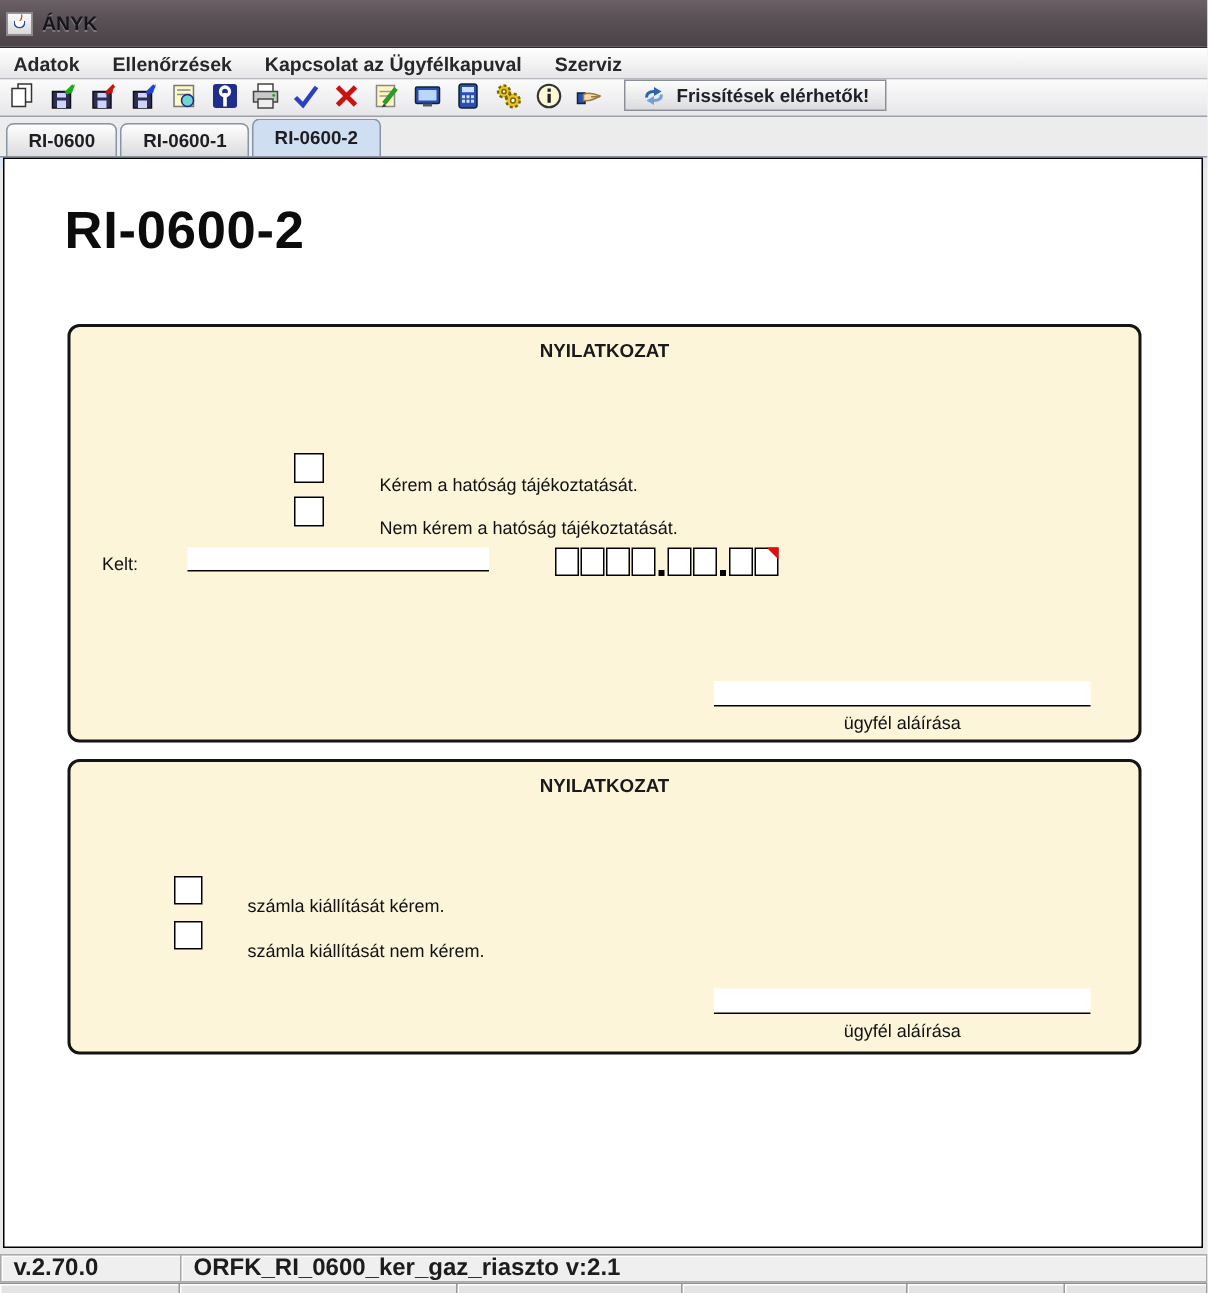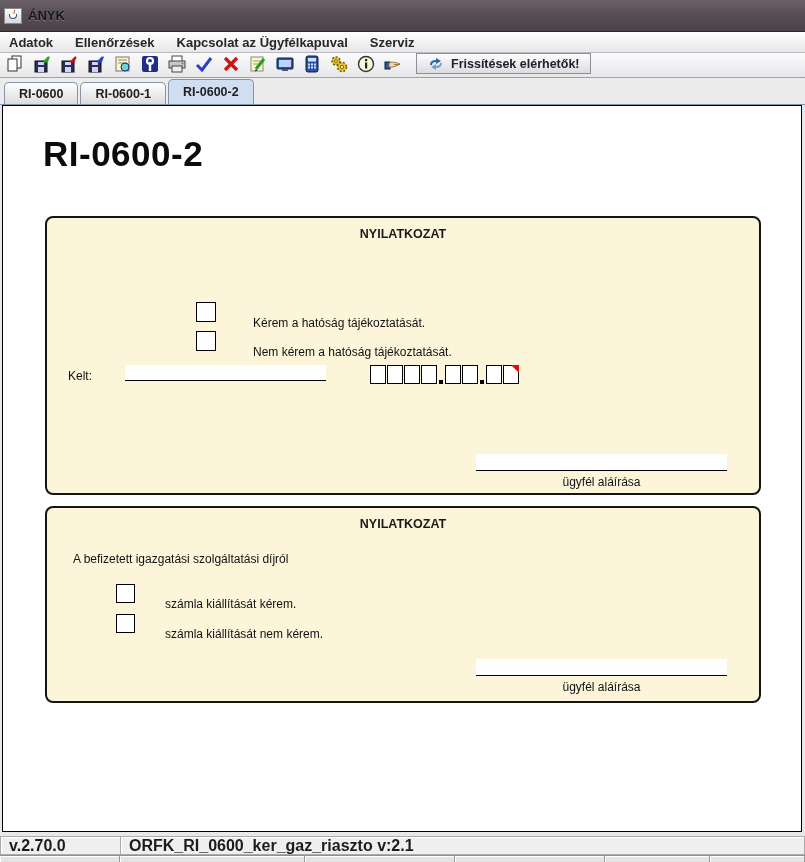--- a/index.html
+++ b/index.html
@@ -372,21 +372,20 @@
       <div class="date-box"></div>
       <div class="date-box required"></div>
     </div>
 
     <input class="sig-field p1-sig" type="text" style="">
     <div class="sig-caption p1-sig-cap">ügyfél aláírása</div>
   </div>
 
   <div class="panel panel2">
     <div class="panel-title">NYILATKOZAT</div>
-    <div class="panel2-body">A befizetett igazgatási szolgáltatási díjról</div>
 
     <div class="checkbox p2-cb1"></div>
     <div class="cb-label p2-cb1-label">számla kiállítását kérem.</div>
 
     <div class="checkbox p2-cb2"></div>
     <div class="cb-label p2-cb2-label">számla kiállítását nem kérem.</div>
 
     <input class="sig-field p2-sig" type="text" style="">
     <div class="sig-caption p2-sig-cap">ügyfél aláírása</div>
   </div>

